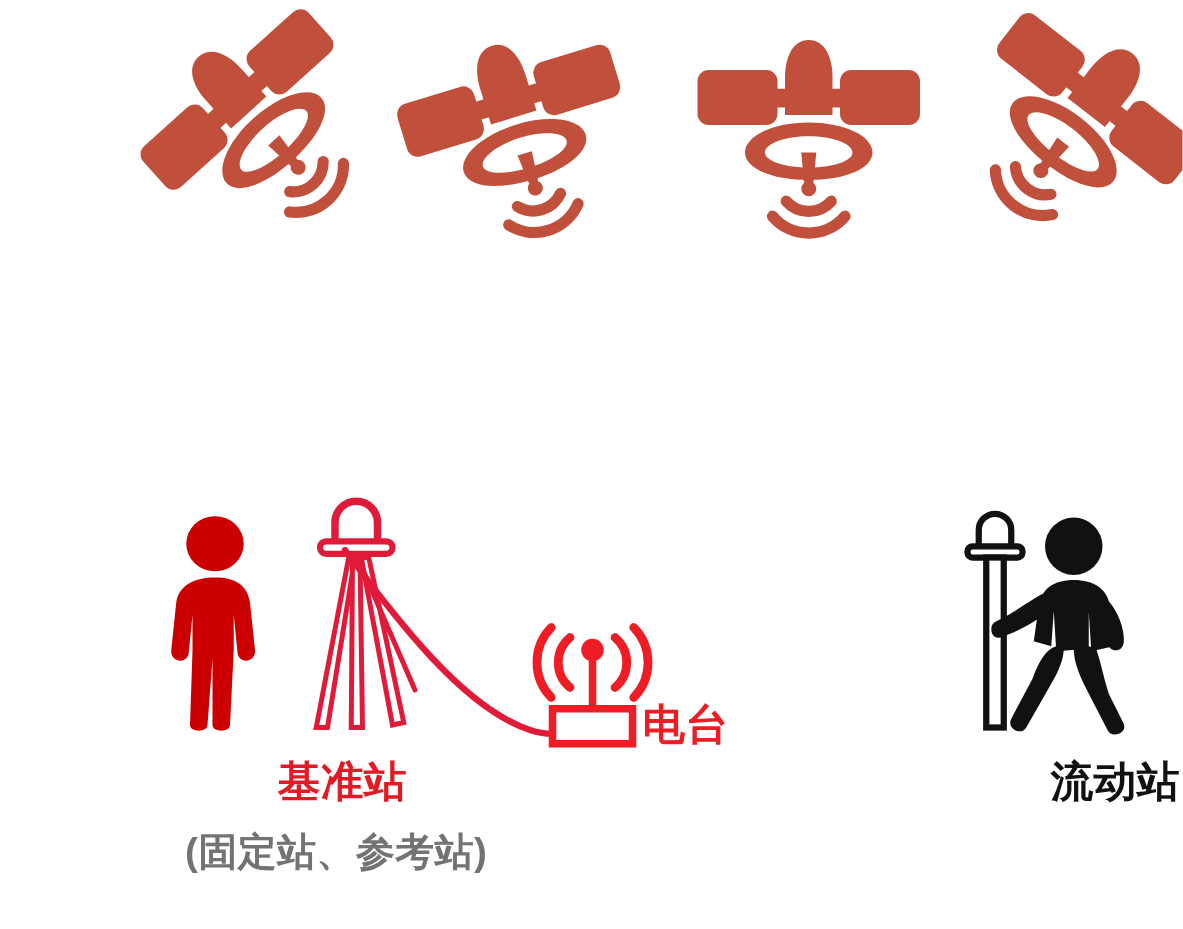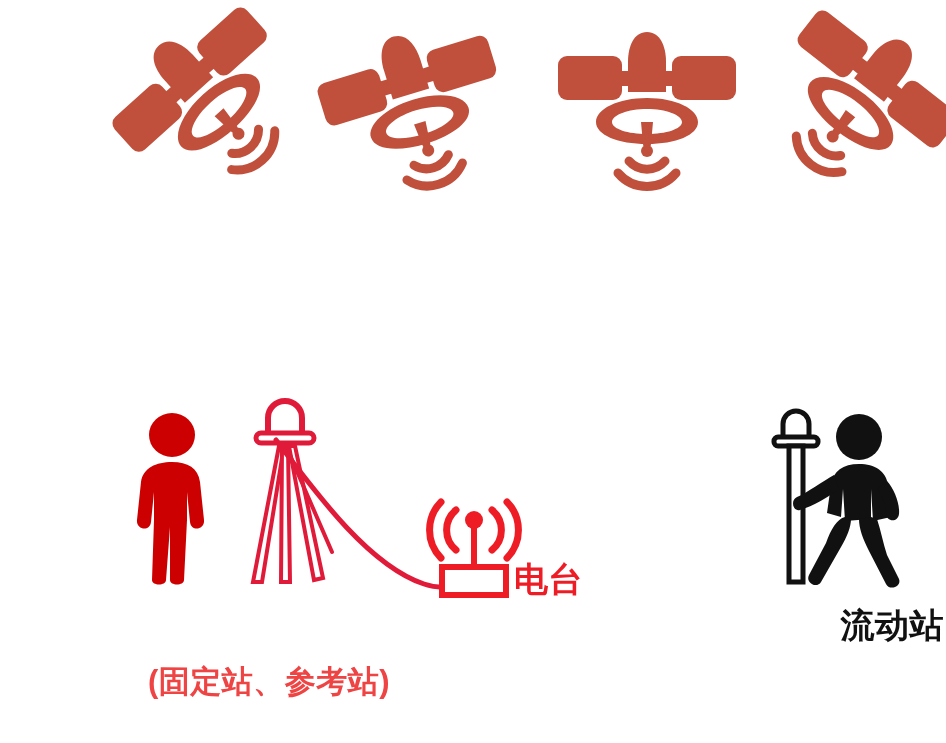--- a/index.html
+++ b/index.html
@@ -77,21 +77,21 @@
     text-align: center;
     font-size: 34px;
     color: #e01b24;
   }
   #base-sub {
     left: 0px;
     top: 661px;
     width: 450px;
     text-align: center;
     font-size: 31px;
-    color: #ef4444;
+    color: #737373;
   }
   #rover-title {
     left: 610px;
     top: 603px;
     width: 290px;
     text-align: right;
     font-size: 34px;
     color: #111111;
   }
   #rover-sub {
@@ -246,20 +246,21 @@
 
         <line x1="50" y1="28" x2="50" y2="74" stroke="#ee1c25" stroke-width="6"></line>
         <circle cx="50" cy="26" r="9" fill="#ee1c25"></circle>
 
         <rect x="18" y="73" width="64" height="28" fill="#ffffff" stroke="#ee1c25" stroke-width="6"></rect>
       </svg>
     </div>
 
     <div class="label" id="radio-label">电台</div>
 
+    <div class="label" id="base-title">基准站</div>
 
     <div class="label" id="base-sub">(固定站、参考站)</div>
   </div>
 
   <div class="layer">
 
     <div class="fig" id="rover-pole">
       <svg viewBox="0 0 50 178">
         <g stroke="#111111" fill="#ffffff">
 

